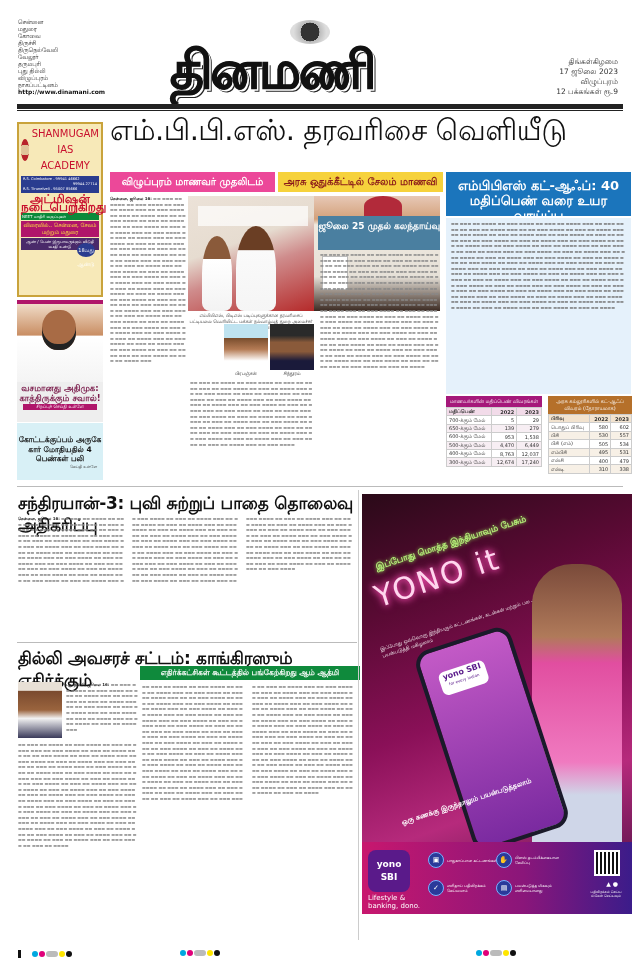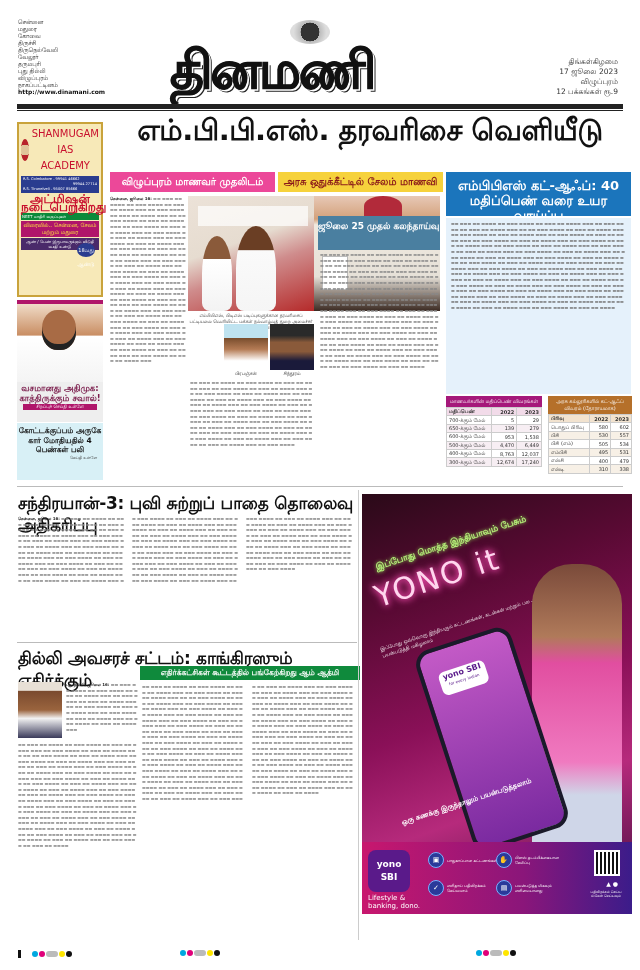--- a/index.html
+++ b/index.html
@@ -29,37 +29,37 @@
   .ad-academy .badge18 { position: absolute; right: 6px; top: 119px; width: 18px; height: 14px; border-radius: 50%; background: #2a3c8f; color: #fff; font-size: 5px; text-align: center; line-height: 14px; }
   .ad-academy .neet { background: #0a8a3a; color: #fff; font-size: 4px; padding: 1px; margin-top: 2px; }
   .ad-academy .cities { background: #b0156a; color: #ffec3d; font-size: 5.5px; text-align: center; line-height: 7px; padding: 1px; margin-top: 1px; }
   .ad-academy .hostel { background: #4a2a6a; color: #fff; font-size: 4px; text-align: center; padding: 1px; margin-top: 1px; }
 
   .promo1 { left: 17px; top: 300px; width: 86px; height: 122px; background: #eee; border-top: 4px solid #b0156a; }
   .promo1 .pic { height: 78px; background: linear-gradient(180deg, #f0dcc8 0%, #c98e63 40%, #fff 41%, #f4f4f4 100%); position: relative; }
   .promo1 .pic::after { content: ""; position: absolute; left: 25px; top: 6px; width: 34px; height: 40px; border-radius: 45%; background: #a86b45; box-shadow: 0 -6px 0 #222 inset; }
   .promo1 .cap { font-size: 8.5px; text-align: center; color: #7a1a4a; line-height: 10px; font-weight: bold; padding-top: 1px; }
   .promo1 .tag { background: #b0156a; color: #fff; font-size: 4.5px; text-align: center; line-height: 6px; margin: 1px 6px; }
-  .promo2 { left: 17px; top: 423px; width: 86px; height: 57px; background: #d8f0f6; text-align: center; padding-top: 3px; }
+  .promo2 { left: 17px; top: 423px; width: 86px; height: 57px; background: #d8f0f6; text-align: center; padding-top: 12px; }
   .promo2 .t { font-size: 7.5px; line-height: 9.5px; color: #111; font-weight: bold; }
   .promo2 .s { font-size: 4px; text-align: right; padding-right: 6px; color: #444; }
 
   
-  .lead-head { left: 110px; top: 112px; width: 520px; font-size: 29px; font-weight: bold; color: #111; letter-spacing: -0.5px; line-height: 36px; text-align: center; font-family: "DejaVu Sans", sans-serif; }
+  .lead-head { left: 110px; top: 112px; width: 520px; font-size: 29px; font-weight: normal; color: #111; letter-spacing: -0.5px; line-height: 36px; text-align: left; font-family: "DejaVu Sans", sans-serif; }
   .tag-red { left: 110px; top: 172px; width: 165px; height: 20px; background: #ec4899; color: #fff; font-size: 10px; text-align: center; line-height: 20px; font-weight: bold; }
   .tag-yellow { left: 278px; top: 172px; width: 165px; height: 20px; background: #f6d23c; color: #8a1a1a; font-size: 10px; text-align: center; line-height: 20px; font-weight: bold; }
   .tag-blue { left: 446px; top: 172px; width: 185px; height: 44px; background: #1b75bc; color: #fff; text-align: center; font-size: 13px; line-height: 15px; font-weight: bold; padding-top: 6px; }
   .photo-main { left: 188px; top: 196px; width: 126px; height: 115px; background: linear-gradient(160deg, #ece2d8 0%, #e6dcd0 40%, #cf8c8c 60%, #b52a2a 100%); overflow: hidden; }
   .photo-main .p { position: absolute; border-radius: 50% 50% 8px 8px; }
   .photo-main .banner { position: absolute; left: 10px; top: 10px; width: 110px; height: 20px; background: #fff; opacity: .7; }
   .photo-caption { left: 188px; top: 313px; width: 126px; font-size: 4.5px; line-height: 6px; color: #333; text-align: center; }
   .photo-sub { left: 314px; top: 196px; width: 126px; height: 115px; background: linear-gradient(180deg, #e7c8b6 0%, #d3a17a 20%, #f0e9df 25%, #e6e1d8 70%, #3b2a22 100%); }
   .photo-sub .turban { position: absolute; left: 50px; top: 0; width: 38px; height: 20px; border-radius: 50% 50% 0 0; background: #b22a3a; }
   .photo-sub .doc { position: absolute; left: 8px; top: 60px; width: 26px; height: 34px; background: #fff; border: 1px solid #bbb; }
-  .tag-july { left: 318px; top: 216px; width: 122px; height: 34px; background: #4a7fa0; color: #fff; text-align: left; font-size: 9px; line-height: 13px; font-weight: bold; padding-top: 4px; }
+  .tag-july { left: 318px; top: 216px; width: 122px; height: 34px; background: #4a7fa0; color: #fff; text-align: right; font-size: 9px; line-height: 13px; font-weight: bold; padding-top: 4px; }
   .stud1 { left: 224px; top: 324px; width: 44px; height: 46px; background: linear-gradient(180deg, #bfe3f0 0%, #bfe3f0 30%, #7a4e2e 31%, #b47b54 55%, #fff 80%); }
   .stud2 { left: 270px; top: 324px; width: 44px; height: 46px; background: linear-gradient(180deg, #2a2a2a 0%, #2a2a2a 25%, #8a5a3a 40%, #8a5a3a 60%, #1a1a3a 80%); }
   .stud-cap1 { left: 224px; top: 371px; width: 44px; font-size: 4.5px; text-align: center; }
   .stud-cap2 { left: 270px; top: 371px; width: 44px; font-size: 4.5px; text-align: center; }
 
   .right-story { left: 446px; top: 246px; width: 185px; height: 148px; background: #e5f1fb; padding: 3px 5px; }
 
   table.tbl { border-collapse: collapse; width: 100%; font-size: 5px; color: #333; }
   table.tbl th, table.tbl td { border: 0.5px solid #ccc; padding: 0 2px; height: 8.4px; text-align: right; }
   table.tbl td:first-child, table.tbl th:first-child { text-align: left; }

